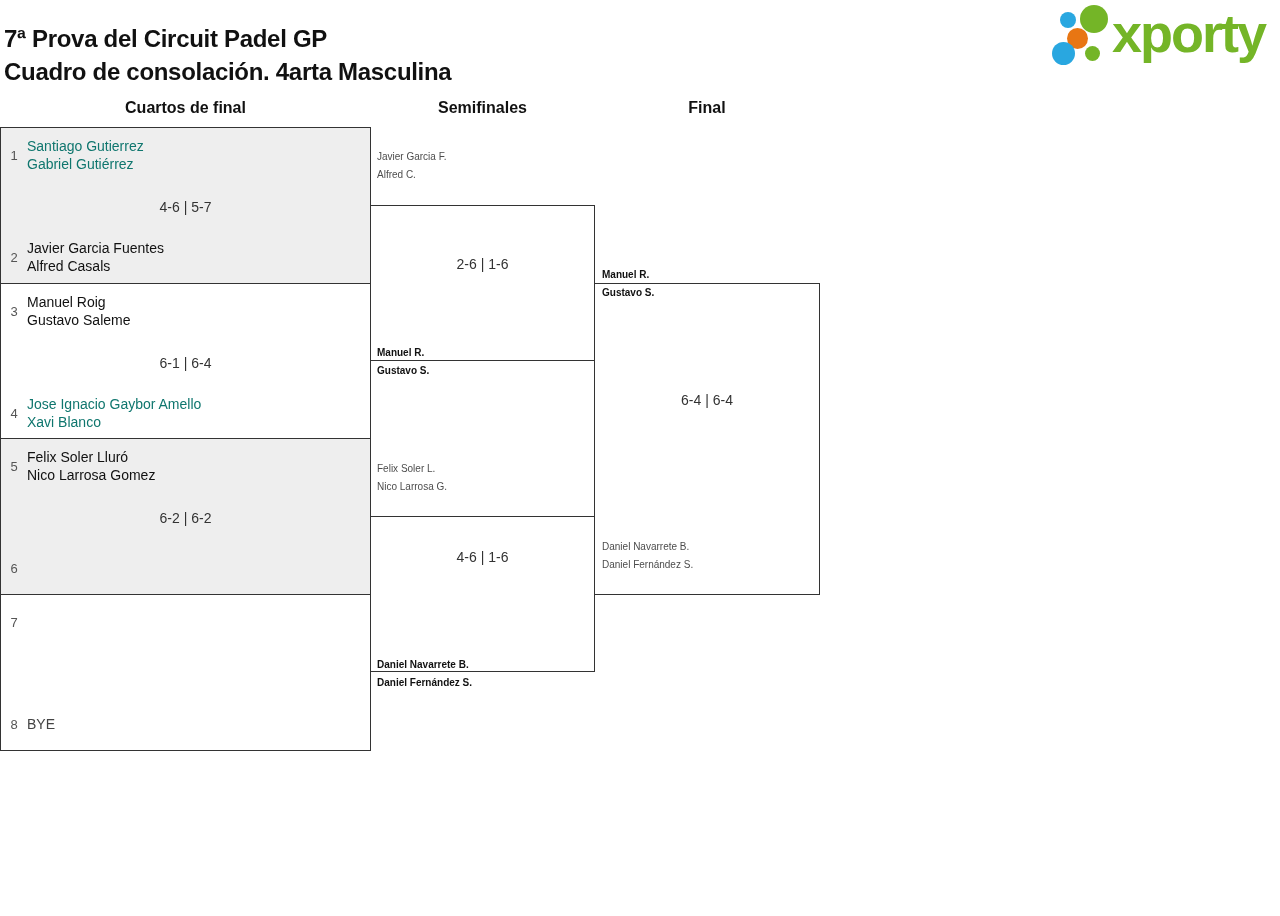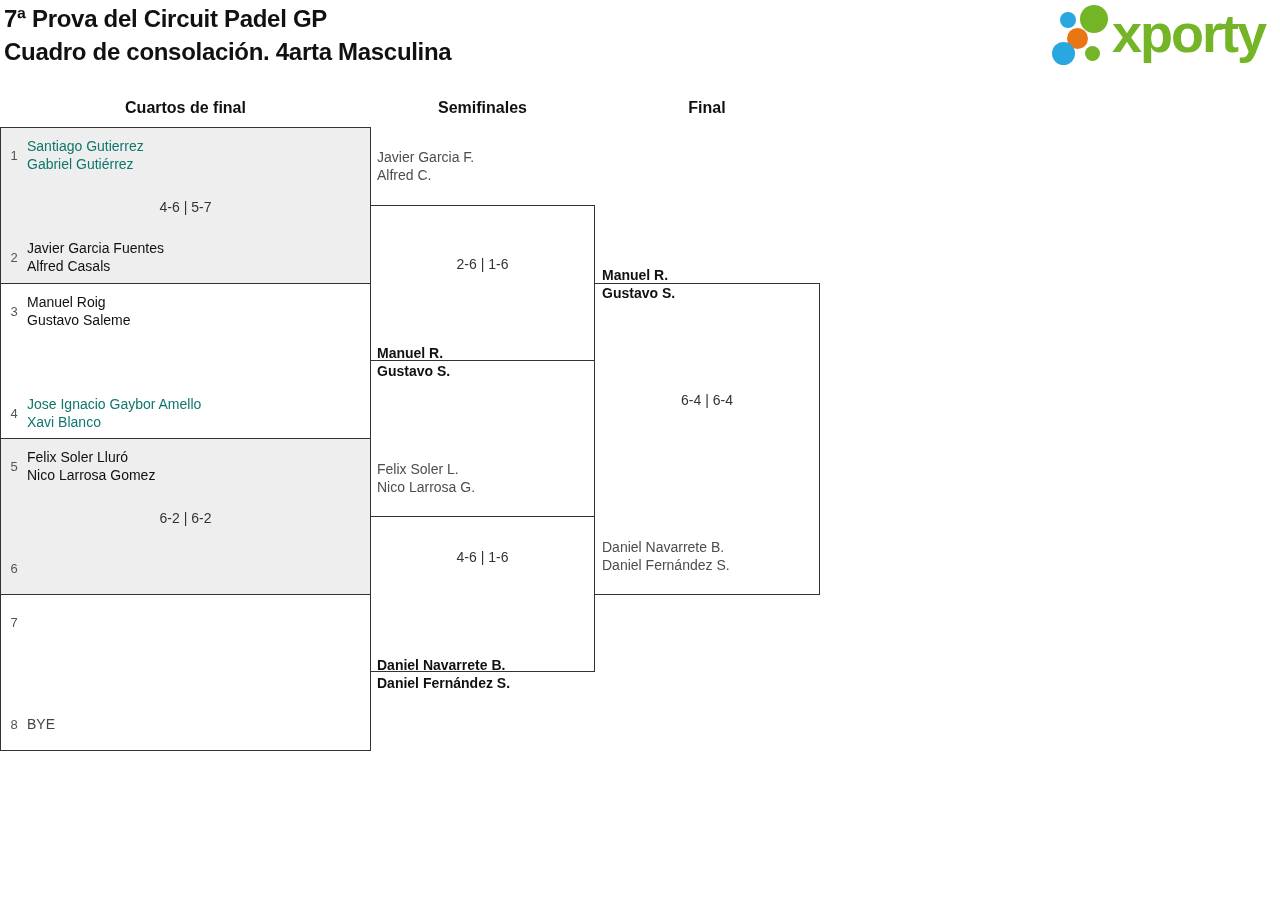--- a/index.html
+++ b/index.html
@@ -7,21 +7,21 @@
     position: relative;
     width: 1280px;
     height: 916px;
     background: #ffffff;
     font-family: "Liberation Sans", sans-serif;
     color: #111;
     overflow: hidden;
   }
 
   
-  .title-line { position: absolute; left: 4px; font-size: 24px; font-weight: 700; line-height: 33px; color: #111; letter-spacing: -0.3px; }
+  .title-line { position: absolute; left: 4px; font-size: 24px; font-weight: 700; line-height: 33px; color: #111; letter-spacing: -0.3px; margin-top: 20px; }
   .title-l1 { top: 2px; }
   .title-l2 { top: 35px; }
 
   .logo-dot { position: absolute; border-radius: 50%; }
   .dot-green-big   { left: 1080px; top: 5px;  width: 28px; height: 28px; background: #74b527; }
   .dot-blue-small  { left: 1060px; top: 12px; width: 16px; height: 16px; background: #29a7e0; }
   .dot-orange      { left: 1067px; top: 28px; width: 21px; height: 21px; background: #e87613; }
   .dot-blue-big    { left: 1052px; top: 42px; width: 23px; height: 23px; background: #29a7e0; }
   .dot-green-small { left: 1085px; top: 46px; width: 15px; height: 15px; background: #74b527; }
   .logo-text {
@@ -53,21 +53,21 @@
   .loser  .names { font-weight: 400; color: #0f766e; }
   .bye    .names { font-weight: 400; color: #444; }
   .box-score { position: absolute; left: 0; right: 0; top: 70px; text-align: center; font-size: 14px; line-height: 18px; color: #333; }
 
   
   .link-box { position: absolute; border: 1px solid #333; box-sizing: border-box; background: #ffffff; }
   .sf-box-1 { left: 370px; top: 205px; width: 225px; height: 156px; }
   .sf-box-2 { left: 370px; top: 516px; width: 225px; height: 156px; }
   .f-box    { left: 594px; top: 283px; width: 226px; height: 312px; }
 
-  .float-team { position: absolute; font-size: 14px; line-height: 18px; }
+  .float-team { position: absolute; font-size: 10px; line-height: 18px; }
   .float-team.winner { font-weight: 700; color: #111; margin-top: 40px; }
   .float-team.loser  { font-weight: 400; color: #4d4d4d; }
   .float-score { position: absolute; text-align: center; font-size: 14px; line-height: 18px; color: #333; }
 
   .sf1-top    { left: 377px; top: 148px; }
   .sf1-score  { left: 370px; top: 236px; width: 225px; margin-top: 19px; }
   .sf1-bottom { left: 377px; top: 304px; }
   .sf2-top    { left: 377px; top: 460px; }
   .sf2-score  { left: 370px; top: 548px; width: 225px; }
   .sf2-bottom { left: 377px; top: 616px; }
@@ -115,20 +115,21 @@
   </div>
 
   <div class="qf-box qf-2">
     <div class="team-row pos-top winner">
       <div class="seed">3</div>
       <div class="names">
         <div>Manuel Roig</div>
         <div>Gustavo Saleme</div>
       </div>
     </div>
+    <div class="box-score">6-1 | 6-4</div>
     <div class="team-row pos-bottom loser">
       <div class="seed">4</div>
       <div class="names">
         <div>Jose Ignacio Gaybor Amello</div>
         <div>Xavi Blanco</div>
       </div>
     </div>
   </div>
 
   <div class="qf-box shaded qf-3">

